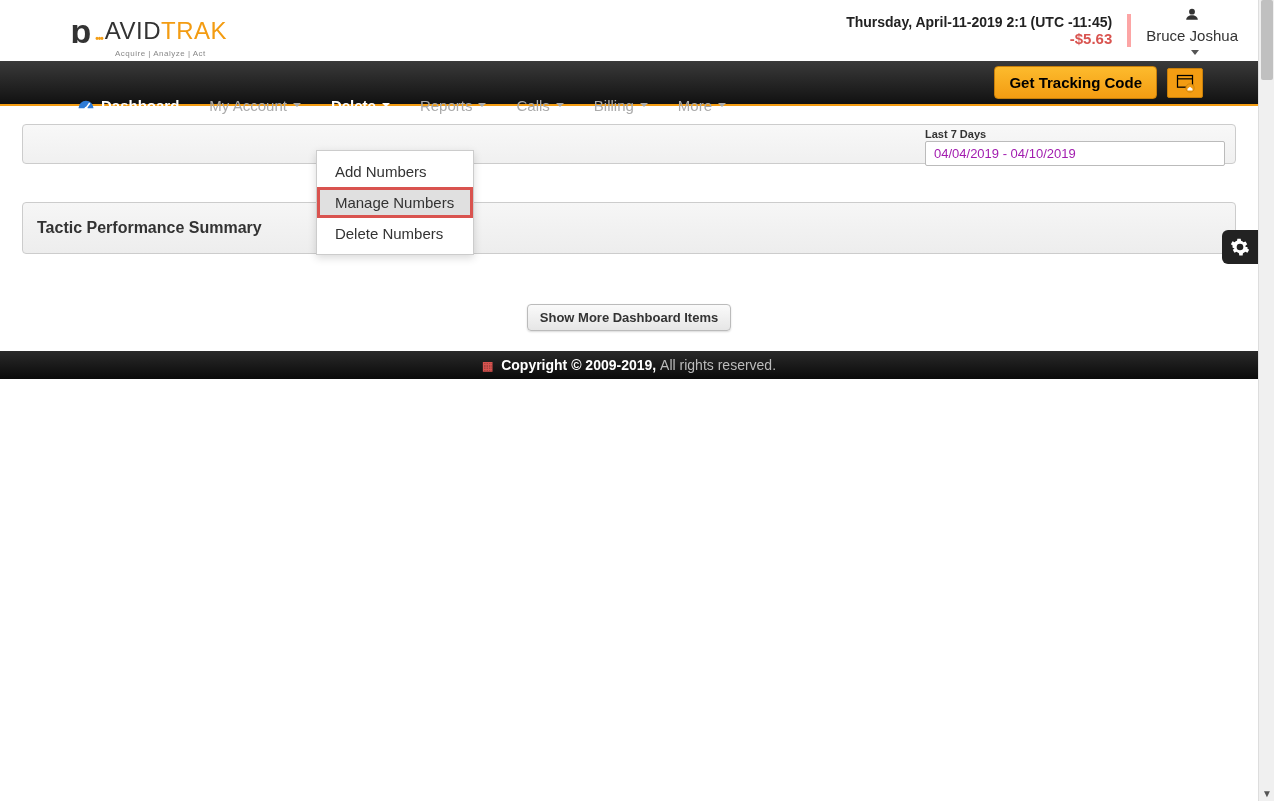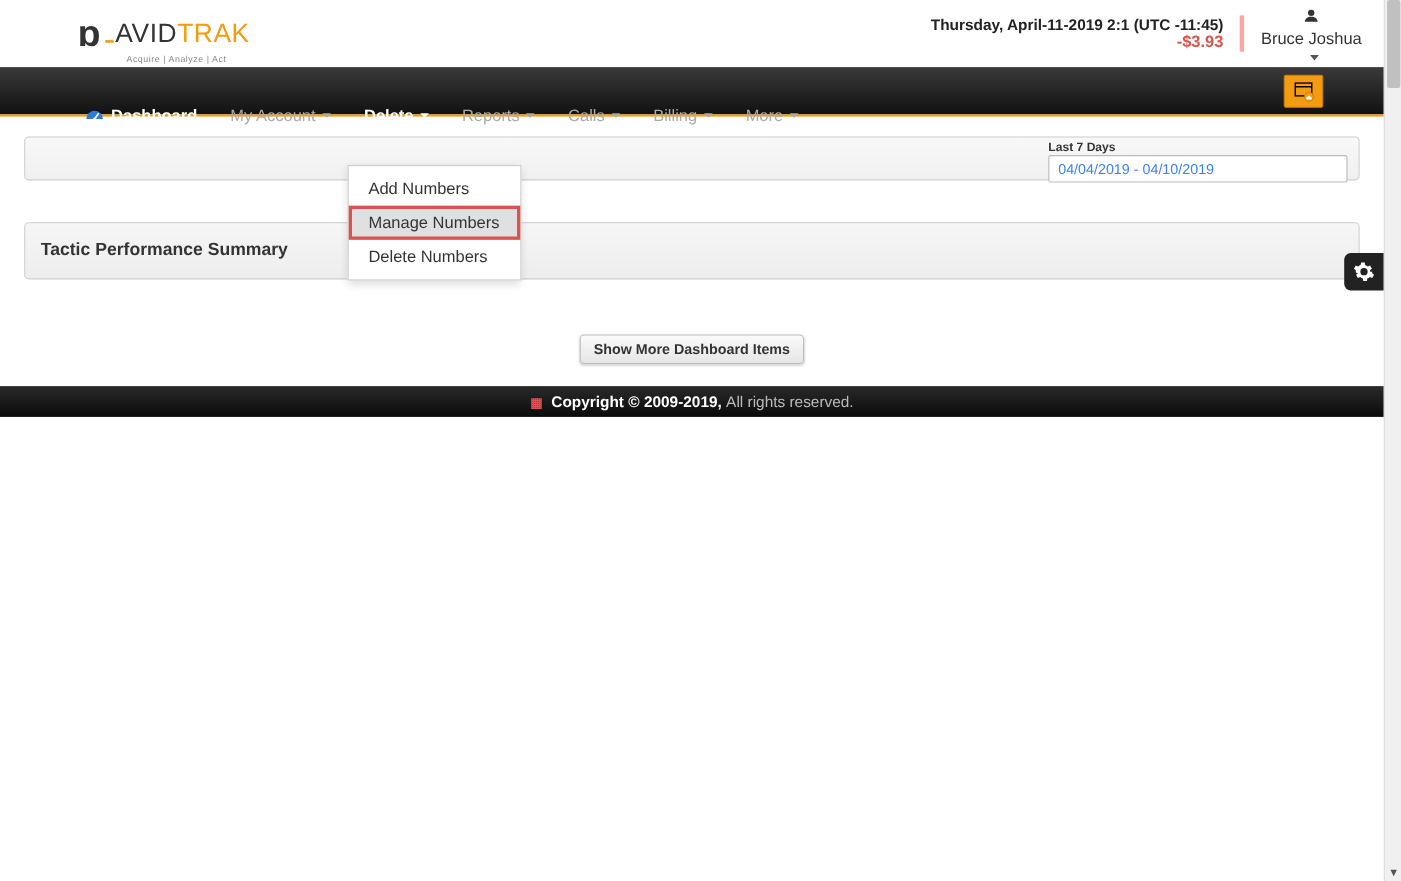--- a/index.html
+++ b/index.html
@@ -39,21 +39,21 @@
   .home-icon-box svg{display:block;}
 
   .dropdown { position:absolute; top:45px; left:0; background:#fff; border:1px solid #ccc; box-shadow:0 3px 8px rgba(0,0,0,0.15); min-width:158px; padding:5px 0; z-index:10;}
   .dropdown-item { padding:7px 18px; font-size:15px; color:#333; font-weight:normal;}
   .dropdown-item.highlighted { background:#e0e0e0; outline:3px solid #d9534f; outline-offset:-3px;}
 
   .content { padding: 18px 22px 0 22px; }
   .panel { border:1px solid #ccc; border-radius:4px; background:linear-gradient(to bottom,#f8f8f8,#f0f0f0); padding:8px 12px; min-height:40px; margin-bottom:38px; position:relative;}
   .date-range-area { position:absolute; right:10px; top:3px; }
   .date-label { font-size:11px; font-weight:bold; color:#333; margin-bottom:1px; display:block;}
-  .date-input { border:1px solid #bbb; padding:4px 8px; font-size:13px; width:272px; color:#3b82f6; background:#fff; border-radius:2px;}
+  .date-input { border:1px solid #bbb; padding:4px 8px; font-size:13px; width:300px; color:#a21caf; background:#fff; border-radius:2px;}
   .summary-panel { border:1px solid #ccc; border-radius:4px; background:linear-gradient(to bottom,#f6f6f6,#ededed); padding:16px 14px; margin-bottom:50px;}
   .summary-title { font-size:16px; font-weight:bold; color:#333; }
   .show-more { text-align:center; margin-bottom:20px;}
   .show-more button { background:linear-gradient(to bottom,#fafafa,#e6e6e6); border:1px solid #bbb; border-radius:4px; padding:5px 12px; font-size:13px; font-weight:bold; color:#333; box-shadow:0 1px 2px rgba(0,0,0,0.15);}
   .footer { background:linear-gradient(to bottom,#2a2a2a,#0a0a0a); color:#fff; text-align:center; padding:6px 0; font-size:14px; font-weight:bold;}
   .footer-grid { color:#d9534f; margin-right:4px; font-size:12px;}
   .footer span.all{ color:#bbb; font-weight:normal; }
 
   .gear-fab { position:absolute; right:0; top:230px; width:36px; height:34px; background:#222; border-radius:6px 0 0 6px; display:flex; align-items:center; justify-content:center; color:#fff;}
   .gear-fab svg{display:block;}
@@ -69,21 +69,21 @@
         <span class="logo-glyph">ɑ</span>
         <span class="logo-dots">•••</span>
         <span class="logo-avid">AVID</span>
           <span class="logo-trak">TRAK</span>
         <span class="logo-sub">Acquire  |  Analyze  |  Act</span>
       </div>
     </div>
     <div class="header-right">
       <div class="datetime-block">
         <div class="datetime">Thursday, April-11-2019 2:1 (UTC -11:45)</div>
-        <div class="balance">-$3.93</div>
+        <div class="balance">-$5.63</div>
       </div>
       <div class="user-block">
         <svg width="14" height="14" viewBox="0 0 24 24" fill="#333">
             <circle cx="12" cy="8" r="5"></circle>
             <path d="M2 22c0-5 4.5-8 10-8s10 3 10 8z"></path>
           </svg>
         <span class="user-name">Bruce Joshua</span>
         <span class="caret"></span>
       </div>
     </div>
@@ -123,20 +123,21 @@
     </div>
     <div class="nav-item">
       <span>Billing</span>
       <span class="nav-caret"></span>
     </div>
     <div class="nav-item">
       <span>More</span>
       <span class="nav-caret"></span>
     </div>
     <div class="nav-right">
+      <button class="tracking-btn">Get Tracking Code</button>
       <div class="home-icon-box">
         <svg width="24" height="20" viewBox="0 0 24 24">
             <rect x="3" y="3" width="18" height="14" fill="none" stroke="#000" stroke-width="1.5"></rect>
             <line x1="3" y1="7" x2="21" y2="7" stroke="#000" stroke-width="1.5"></line>
             <circle cx="18" cy="18" r="5" fill="#f39c12" stroke="#c87f0a"></circle>
             <path d="M15 19l3-2.5 3 2.5v2h-6z" fill="#fff"></path>
           </svg>
       </div>
     </div>
   </div>

